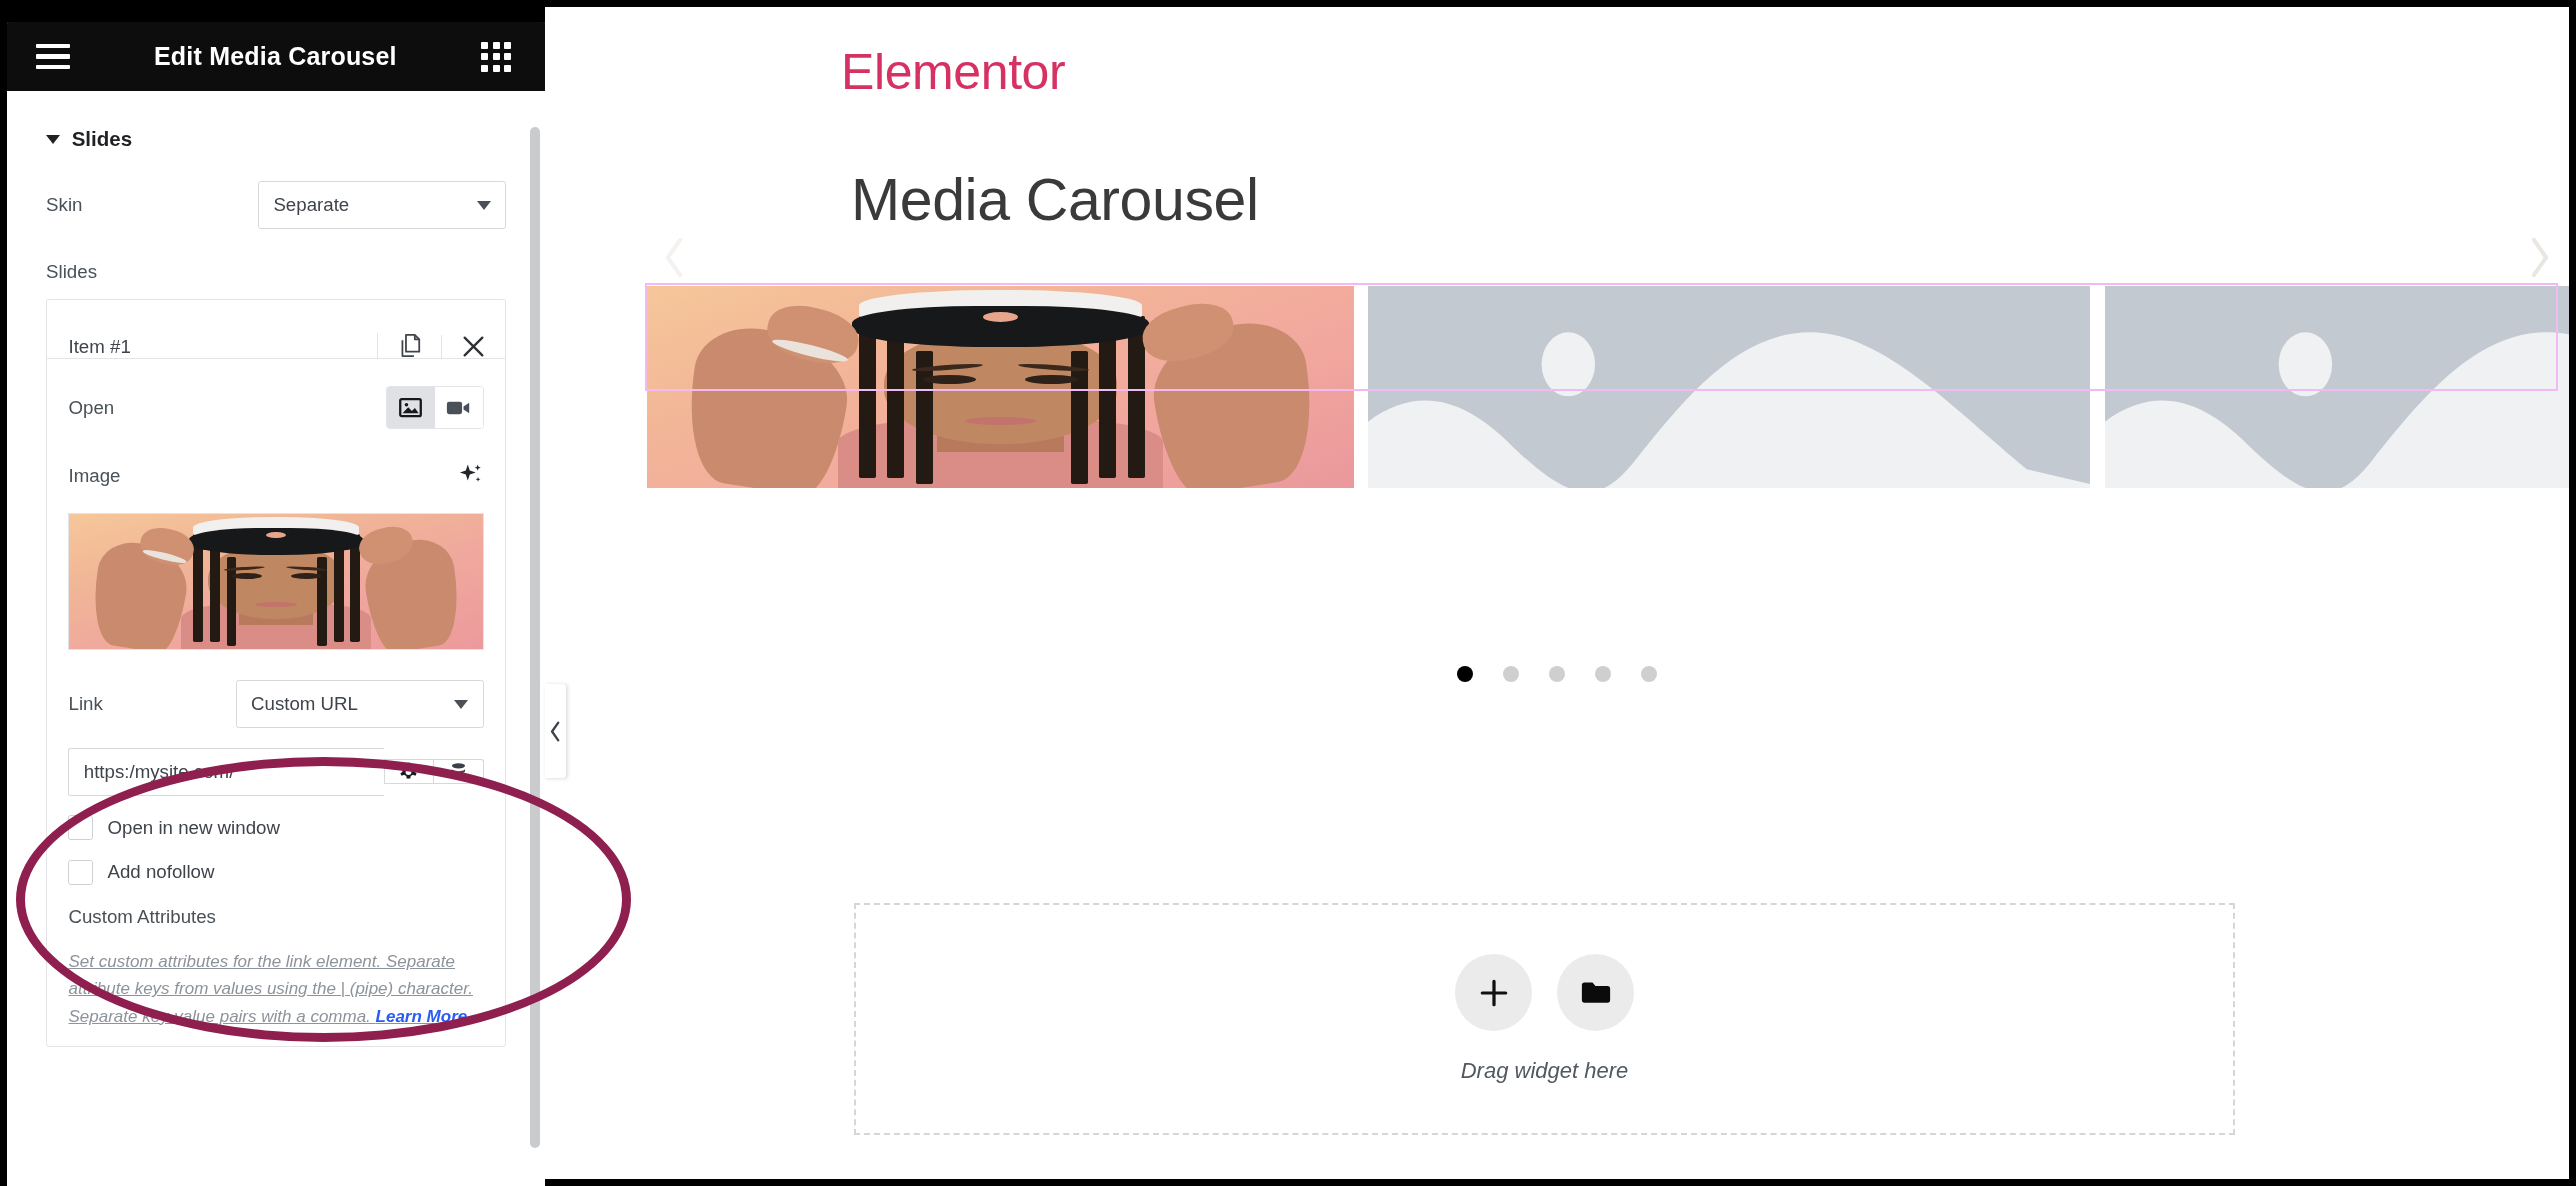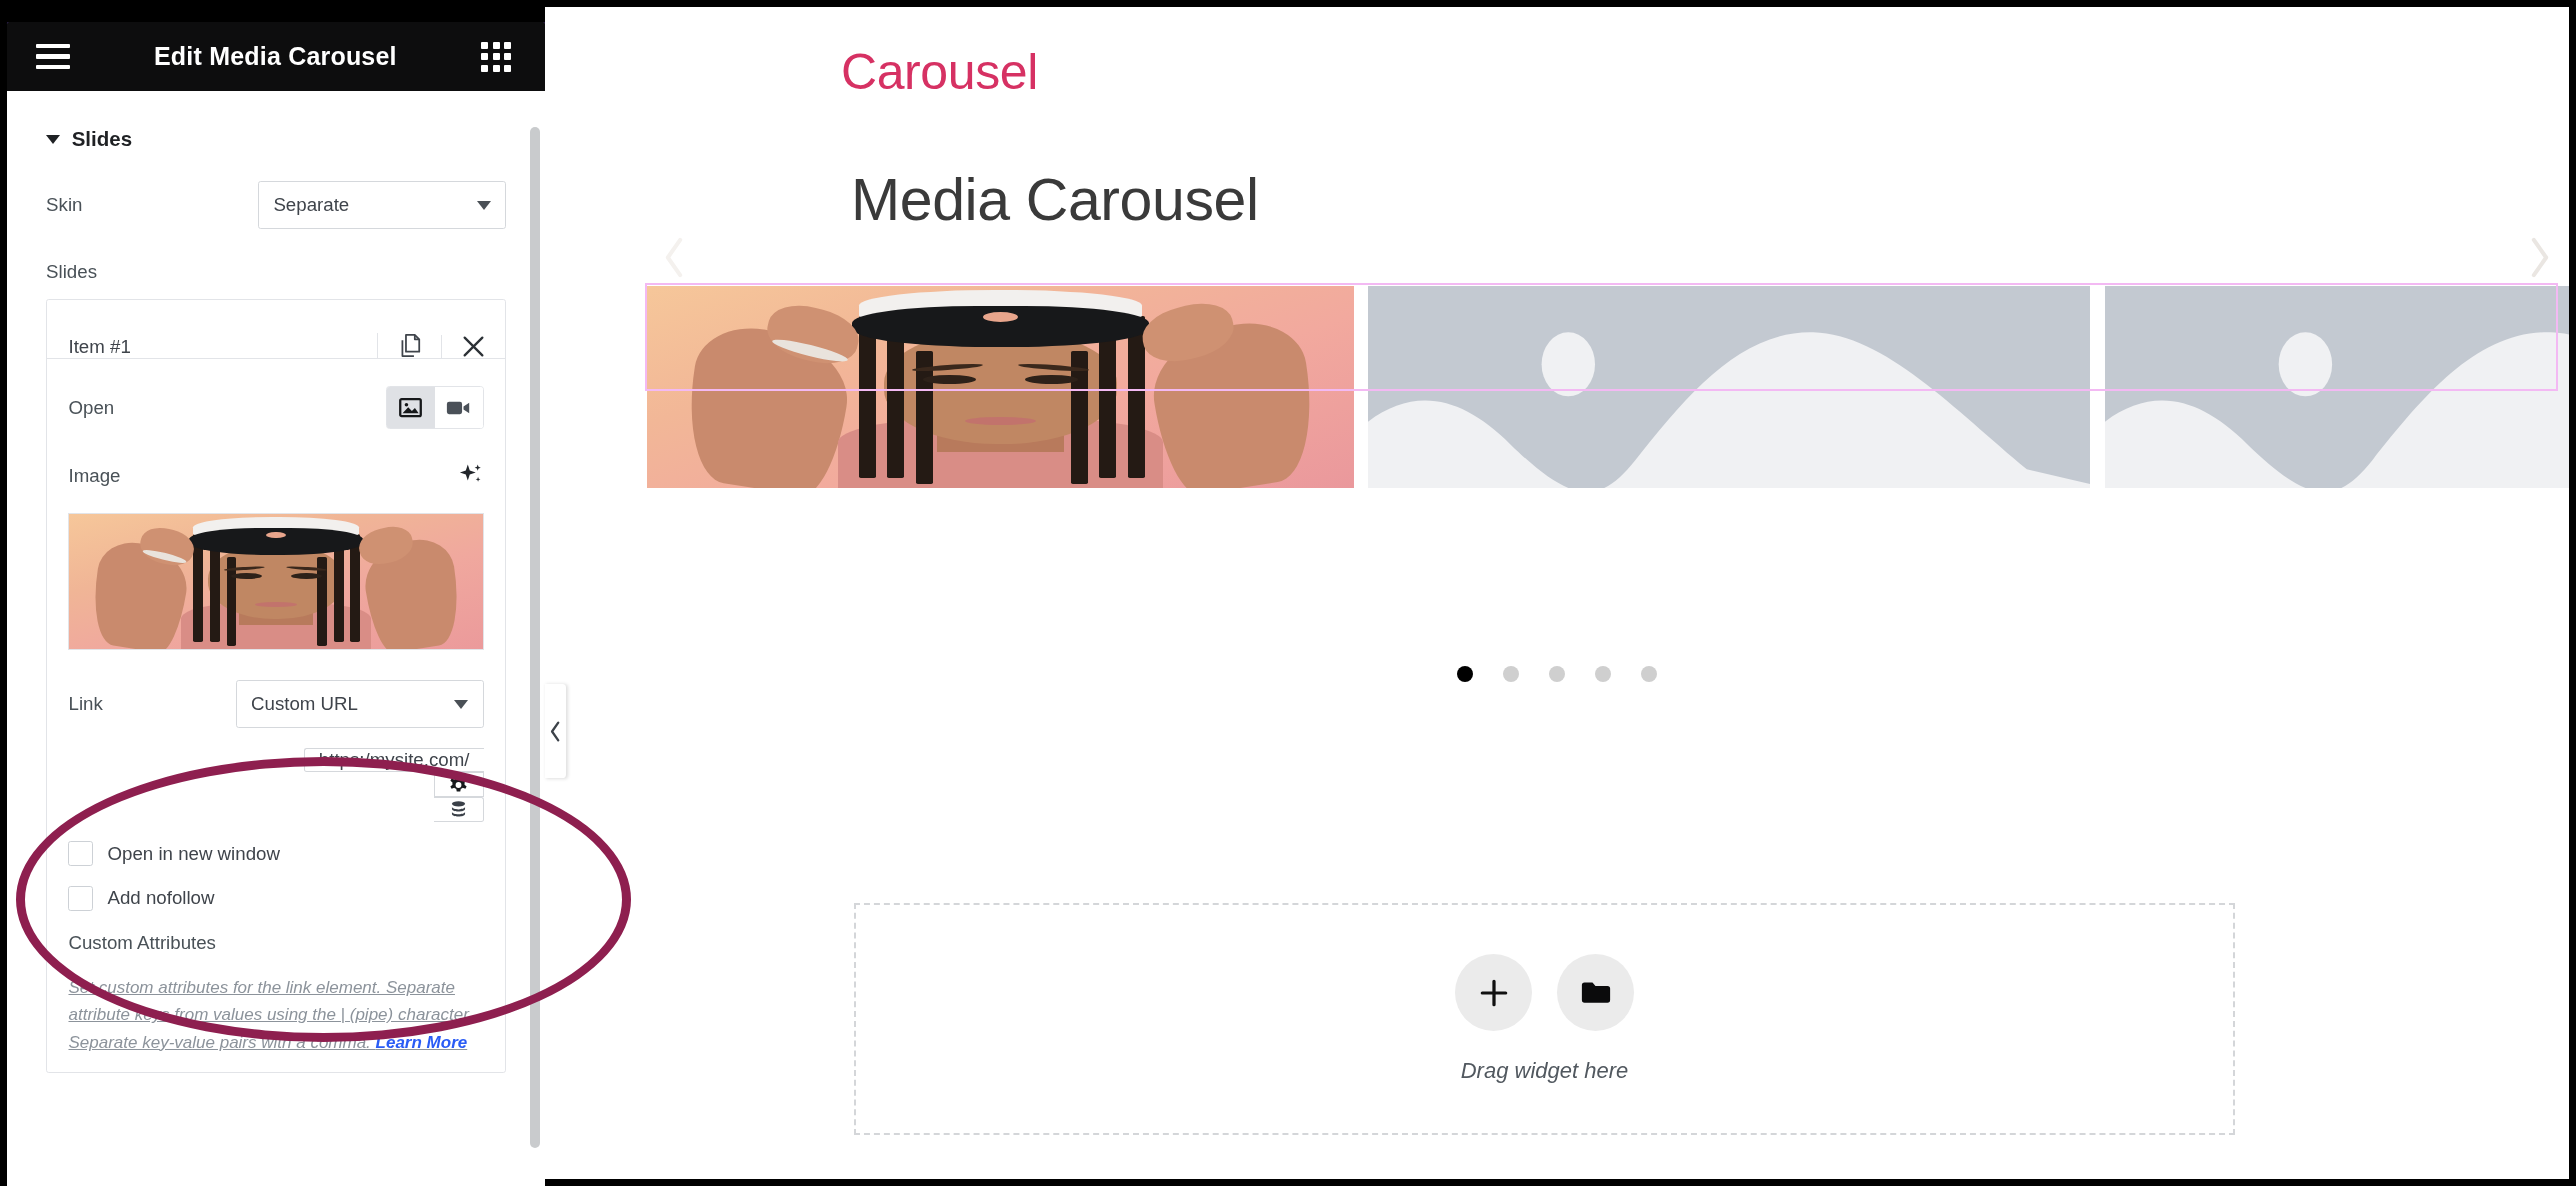--- a/index.html
+++ b/index.html
@@ -160,21 +160,21 @@
   .ph-capW { left: 30%; top: 2%;  width: 40%; height: 16%; background: #f2f0ee; border-radius: 48% 48% 20% 20%; }
   .ph-capB { left: 29%; top: 10%; width: 42%; height: 20%; background: #17181a; border-radius: 42% 42% 46% 46%; }
   .ph-capDot{left: 47.5%;top: 13%; width: 5%; height: 5%; background: #e8a58c; border-radius: 50%; }
   .ph-eyeL { left: 39%; top: 44%; width: 7.5%; height: 4.5%; background: #2d2119; border-radius: 50%; }
   .ph-eyeR { right:39%; top: 44%; width: 7.5%; height: 4.5%; background: #2d2119; border-radius: 50%; }
   .ph-browL{ left: 37.5%;top: 39%; width: 10%; height: 2.4%; background: #3a281c; border-radius: 50%; transform: rotate(-4deg); }
   .ph-browR{ right:37.5%;top: 39%; width: 10%; height: 2.4%; background: #3a281c; border-radius: 50%; transform: rotate(4deg); }
   .ph-lips { left: 45%; top: 65%; width: 10%; height: 4%; background: #c2736c; border-radius: 50%; }
   .ph-braid{ top: 15%; width: 2.4%; height: 80%; background: #241a14; border-radius: 1.8px; }
 
-  .url-row { display: flex; margin: 19.6px 21.4px 0 21.4px; align-items: flex-end; flex-direction: column; }
+  .url-row { display: flex; margin: 19.6px 21.4px 0 21.4px; align-items: center; }
   .url-input {
     flex: 1; height: 48px;
     border: 0.9px solid #d5d8dc; border-right: none; border-radius: 2.7px 0 0 2.7px;
     display: flex; align-items: center; padding: 0 14.3px;
     font-size: 18.7px; color: #3f444b; background: #fff;
   }
   .url-btn {
     width: 50px; border: 0.9px solid #d5d8dc;
     display: flex; align-items: center; justify-content: center;
     background: #fff; cursor: pointer;
@@ -472,21 +472,21 @@
   </div>
 
   <div id="collapse-handle">
     <svg width="14.3" height="23" viewBox="0 0 16 26">
       <path d="M11.5 3 L4.5 13 L11.5 23" stroke="#3c4249" stroke-width="2.6" fill="none" stroke-linecap="round" stroke-linejoin="round"></path>
     </svg>
   </div>
 
   <div id="canvas">
 
-    <div id="brand">Carousel</div>
+    <div id="brand">Elementor</div>
     <div id="page-title">Media Carousel</div>
 
     <div id="slides-row">
 
       <div class="slide s1">
         <div class="ph ph-armL"></div>
         <div class="ph ph-armR"></div>
         <div class="ph ph-torso"></div>
         <div class="ph ph-neck"></div>
         <div class="ph ph-face"></div>

